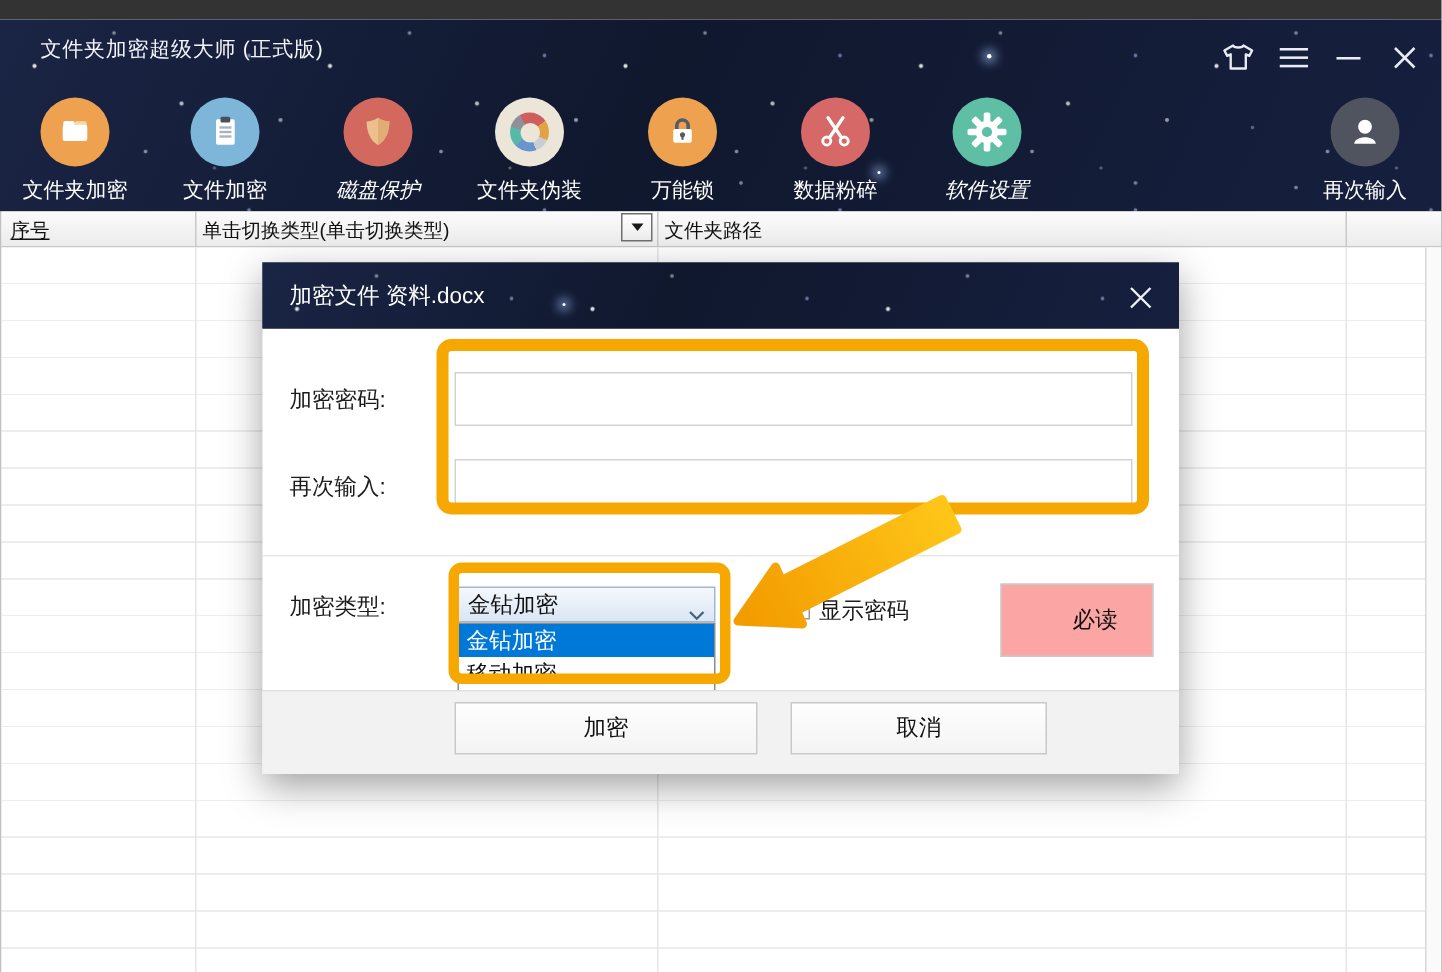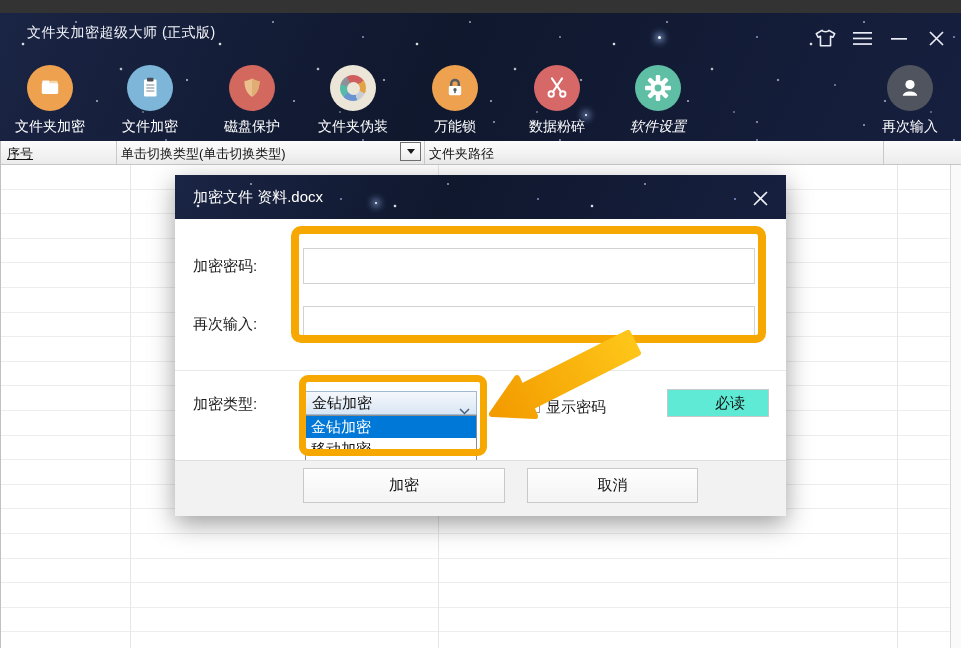--- a/index.html
+++ b/index.html
@@ -38,21 +38,21 @@
   .tool-label{ margin-top:7px; font-size:14px; color:#fff; white-space:nowrap; }
   .ring{ width:26px; height:26px; border-radius:50%; display:flex; align-items:center; justify-content:center;
     background:conic-gradient(#cf5f5f 0 55deg,#e2a344 55deg 115deg,#c9ced6 115deg 160deg,#6a94cf 160deg 225deg,#57b9a7 225deg 285deg,#8e9298 285deg 330deg,#cf5f5f 330deg 360deg); }
   .ring-inner{ width:13px; height:13px; border-radius:50%; background:#ece6d8; }
 
   
   .table-area{ position:absolute; top:128px; left:0; width:961px; height:516px; background:#fff; border-left:1px solid #c0c0c0; }
   .table-header{ position:absolute; top:0; left:0; right:0; height:24px; display:flex;
     background:linear-gradient(#fbfbfb,#ececec); border-bottom:1px solid #c6c6c6; font-size:13px; color:#111; }
   .th{ border-right:1px solid #c9c9c9; padding:4px 0 0 6px; position:relative; white-space:nowrap; overflow:hidden; }
-  .th-1{ width:116px;text-decoration:underline; } .th-2{ width:308px; padding-left:4px; } .th-3{ width:459px; padding-left:4px; } .th-4{ flex:1; border-right:none; }
+  .th-1{ width:130px;text-decoration:underline; } .th-2{ width:308px; padding-left:4px; } .th-3{ width:459px; padding-left:4px; } .th-4{ flex:1; border-right:none; }
   .hdr-drop{ position:absolute; right:3px; top:1px; width:21px; height:19px; background:linear-gradient(#fff,#ededed);
     border:1px solid #707070; display:flex; align-items:center; justify-content:center; cursor:pointer; }
   .tri-down{ width:0; height:0; border-left:4px solid transparent; border-right:4px solid transparent; border-top:5px solid #1a1a1a; }
   .table-body{ position:absolute; top:24px; bottom:0; left:0; right:0;
     background:repeating-linear-gradient(to bottom,#fff 0px,#fff 23.6px,#ededed 23.6px,#ededed 24.6px); }
   .vline{ position:absolute; top:0; bottom:0; width:1px; background:#e6e6e6; }
   .scroll-strip{ position:absolute; top:0; bottom:0; left:949px; width:11px; background:#fafafa; border-left:1px solid #d8d8d8; }
   .bottom-strip{ position:absolute; top:644px; left:0; width:961px; height:4px; background:#19223f; border-top:1px solid #9b9b9b; }
 
   
@@ -69,21 +69,21 @@
     background:linear-gradient(#f5f8fc,#d9e6f4); border:1px solid #9fb9d2; font-size:15px; color:#111;
     display:flex; align-items:center; cursor:pointer; }
   .combo-chevron{ position:absolute; right:6px; top:9px; }
   .combo-list{ position:absolute; left:130px; top:240px; width:172px; background:#fff; border:1px solid #8c8c8c; }
   .combo-opt{ height:22px; font-size:15px; display:flex; align-items:center; padding-left:5px; color:#111; cursor:pointer; }
   .combo-opt.selected{ background:#0078d7; color:#fff; }
   .checkbox{ position:absolute; left:352px; top:225px; width:13px; height:13px; border:1px solid #9a9a9a; background:#fff; cursor:pointer; }
   .checkbox-label{ position:absolute; left:371px; top:223px; font-size:15px; color:#1c1c1c; }
   .btn{ position:absolute; border:1px solid #c9c9c9; background:linear-gradient(#fefefe,#f4f4f4);
     font-size:15px; color:#111; display:flex; align-items:center; justify-content:center; cursor:pointer; }
-  .btn-mustread{ left:492px; top:214px; width:102px; height:28px; background:#5eead4;padding-left:24px; }
+  .btn-mustread{ left:492px; top:214px; width:102px; height:49px; background:#fca5a5;padding-left:24px; }
   .dialog-footer{ position:absolute; left:0; right:0; top:285px; height:56px; background:#f2f2f2; border-top:1px solid #e0e0e0; }
   .btn-encrypt{ left:128px; top:293px; width:202px; height:35px; }
   .btn-cancel{ left:352px; top:293px; width:171px; height:35px; }
 
   
   .hl{ position:absolute; border-radius:10px; border:8px solid #f7a800; pointer-events:none; z-index:30; }
   .hl-passwords{ left:291px; top:213px; width:475px; height:117px; }
   .hl-dropdown{ left:299px; top:362px; width:188px; height:81px; border-width:7px; border-radius:9px; }
   .arrow-svg{ position:absolute; left:480px; top:310px; z-index:31; pointer-events:none; }
 </style>
@@ -142,21 +142,21 @@
           <rect x="8" y="5.5" width="12.5" height="17" rx="1.2" fill="#fff"></rect>
           <rect x="11" y="3.8" width="6.5" height="3.8" rx="1" fill="#4a4f58"></rect>
           <rect x="10.3" y="10.2" width="8" height="1.6" fill="#aab3bd"></rect>
           <rect x="10.3" y="13.2" width="8" height="1.6" fill="#aab3bd"></rect>
           <rect x="10.3" y="16.2" width="8" height="1.6" fill="#aab3bd"></rect>
         </svg>
       </div>
       <div class="tool-label">文件加密</div>
     </div>
 
-    <div class="tool-item" style="left:200px;">
+    <div class="tool-item" style="left:200px;font-style:italic;">
       <div class="tool-circle" style="background:#d2685e;">
         <svg width="28" height="28" viewBox="0 0 28 28">
           <path d="M14 4.5 C16.5 6.2 19.3 6.9 21.6 7 C21.5 13.5 19.6 19.3 14 22.8 C8.4 19.3 6.5 13.5 6.4 7 C8.7 6.9 11.5 6.2 14 4.5 Z" fill="#ecbf8e"></path>
           <path d="M14 4.5 C16.5 6.2 19.3 6.9 21.6 7 C21.5 13.5 19.6 19.3 14 22.8 Z" fill="#e0ad74"></path>
         </svg>
       </div>
       <div class="tool-label">磁盘保护</div>
     </div>
 
     <div class="tool-item" style="left:301px;">

